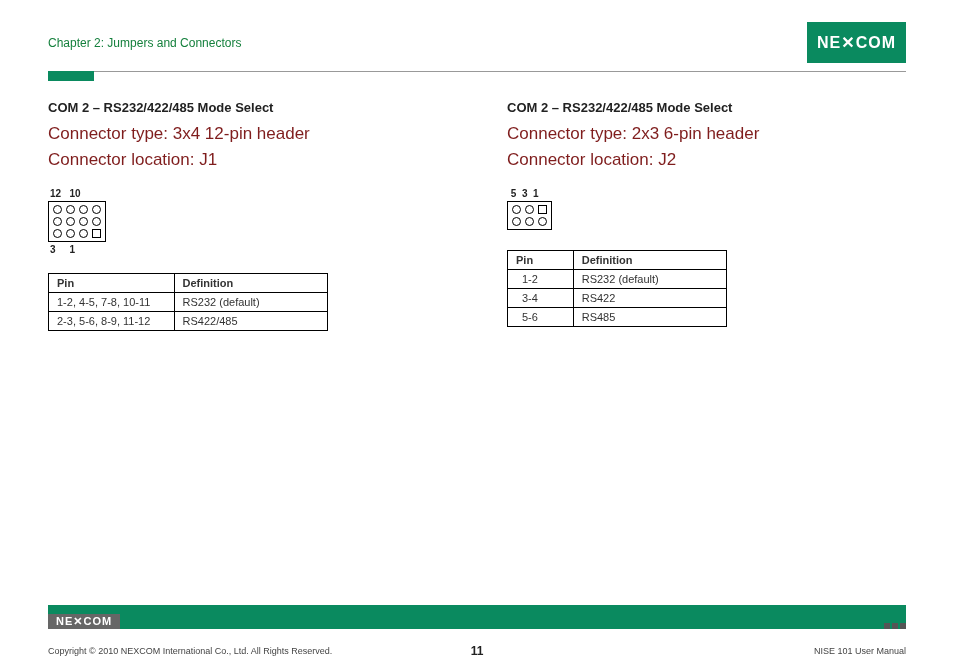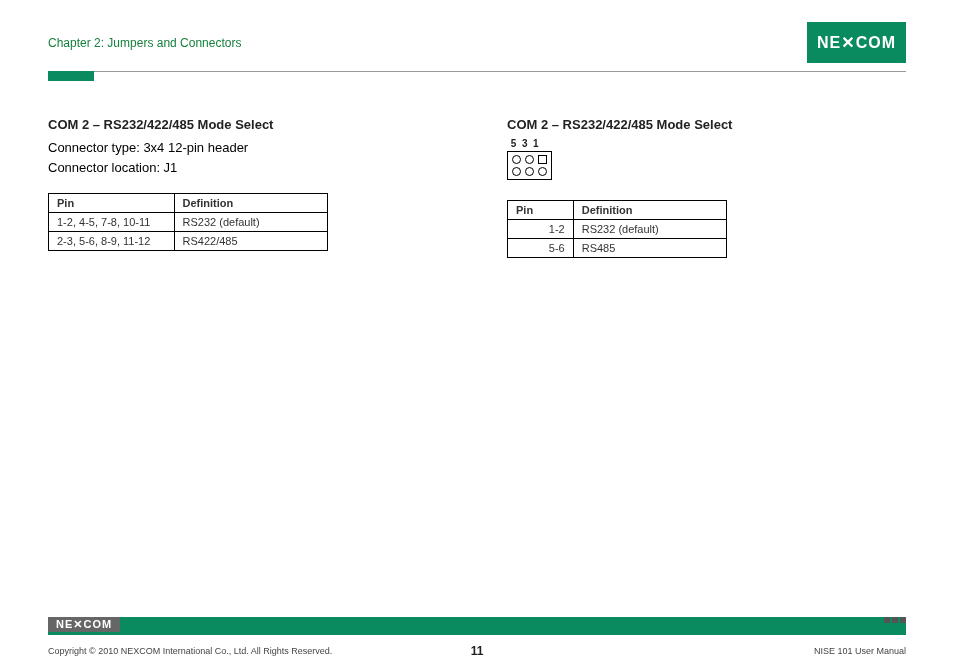--- a/index.html
+++ b/index.html
@@ -45,32 +45,32 @@
     border-top: 1px solid #999;
     margin-top: 2px;
   }
   .green-tab {
     width: 46px; height: 10px; background: #0a8a5f;
     margin-top: -1px;
   }
   .content {
     display: flex;
     gap: 60px;
-    margin-top: 36px;
+    margin-top: 19px;
   }
   .col { flex: 1; }
   .sect-title {
     font-weight: bold;
     font-size: 13px;
     color: #222;
     margin-bottom: 6px;
   }
   .desc {
-    font-size: 13px;
-    color: #000000;
+    font-size: 17px;
+    color: #7f1d1d;
     line-height: 1.5;
     margin-bottom: 16px;
   }
   .pin-diagram {
     margin-bottom: 18px;
   }
   .pin-labels-top, .pin-labels-bot {
     font-size: 10px; font-weight: bold; color:#222;
   }
   .pin-box {
@@ -96,45 +96,45 @@
     border: 1px solid #000;
     padding: 3px 8px;
     text-align: left;
   }
   table.defs th {
     text-align: left;
     font-weight: bold;
   }
   table.defs td:first-child { width: 45%; text-align:left; }
   .col-right table.defs { width: 220px; }
-  .col-right table.defs td:first-child{ width:30%; text-align:right; padding-left:14px;}
+  .col-right table.defs td:first-child{ width:30%; text-align:left; padding-left:14px;}
 
   .footer {
     position: absolute;
     left: 48px; right: 48px; bottom: 16px;
   }
   .footer-bar {
     background: #0a8a5f;
-    height: 18px;
-    display:flex; align-items:flex-start; justify-content:space-between;
+    height: 24px;
+    display:flex; align-items:flex-end; justify-content:space-between;
     padding: 0 0 0 0;
   }
   .foot-logo {
     color:#fff; font-weight:bold; font-size:11px;
     background:#666; padding:1px 8px; letter-spacing:1px;
   }
   .footer-bar .marks{
     display:flex; gap:2px; margin-right:0;
   }
   .footer-bar .marks span{
     width:6px;height:6px;background:#555;
   }
   .foot-row{
     display:flex; justify-content:space-between; align-items:center;
-    font-size:9px; color:#444; margin-top:11px;
+    font-size:9px; color:#444; margin-top:17px;
   }
   .page-num{
     position:absolute; left:50%; transform:translateX(-50%);
     font-weight:bold; font-size:12px; color:#222;
   }
 </style>
 </head>
 <body>
 
 <div class="page">
@@ -150,40 +150,68 @@
   <div class="green-tab"></div>
 
   <div class="content">
 
     <div class="col">
       <div class="sect-title">COM 2 – RS232/422/485 Mode Select</div>
       <div class="desc">
         <div>Connector type: 3x4 12-pin header</div>
         <div>Connector location: J1</div>
       </div>
+      <div class="pin-diagram">
+        <div class="pin-labels-top" style="white-space:pre; padding-left:2px;">12   10</div>
+        <div class="pin-box">
+          <div class="pin-row">
+              <div class="pin-o"></div>
+              <div class="pin-o"></div>
+              <div class="pin-o"></div>
+              <div class="pin-o"></div>
+            </div>
+          <div class="pin-row">
+              <div class="pin-o"></div>
+              <div class="pin-o"></div>
+              <div class="pin-o"></div>
+              <div class="pin-o"></div>
+            </div>
+          <div class="pin-row">
+              <div class="pin-o"></div>
+              <div class="pin-o"></div>
+              <div class="pin-o"></div>
+              <div class="pin-sq"></div>
+            </div>
+        </div>
+        <div class="pin-labels-bot" style="white-space:pre; padding-left:2px;">3     1</div>
+      </div>
       <table class="defs">
         <tbody>
             <tr>
           <th>Pin</th>
           <th>Definition</th>
         </tr>
         <tr>
           <td>1-2, 4-5, 7-8, 10-11</td>
           <td>RS232 (default)</td>
         </tr>
         <tr>
           <td>2-3, 5-6, 8-9, 11-12</td>
           <td>RS422/485</td>
         </tr>
       </tbody>
         </table>
     </div>
 
     <div class="col col-right">
       <div class="sect-title">COM 2 – RS232/422/485 Mode Select</div>
+      <div class="desc">
+        <div>Connector type: 2x3 6-pin header</div>
+        <div>Connector location: J2</div>
+      </div>
       <div class="pin-diagram">
         <div class="pin-labels-top" style="white-space:pre; padding-left:1px;"> 5  3  1</div>
         <div class="pin-box">
           <div class="pin-row">
               <div class="pin-o"></div>
               <div class="pin-o"></div>
               <div class="pin-sq"></div>
             </div>
           <div class="pin-row">
               <div class="pin-o"></div>
@@ -194,20 +222,24 @@
       </div>
       <table class="defs">
         <tbody>
             <tr>
           <th>Pin</th>
           <th>Definition</th>
         </tr>
         <tr>
           <td>1-2</td>
           <td>RS232 (default)</td>
+        </tr>
+        <tr>
+          <td>3-4</td>
+          <td>RS422</td>
         </tr>
         <tr>
           <td>5-6</td>
           <td>RS485</td>
         </tr>
       </tbody>
         </table>
     </div>
   </div>
 </div>

